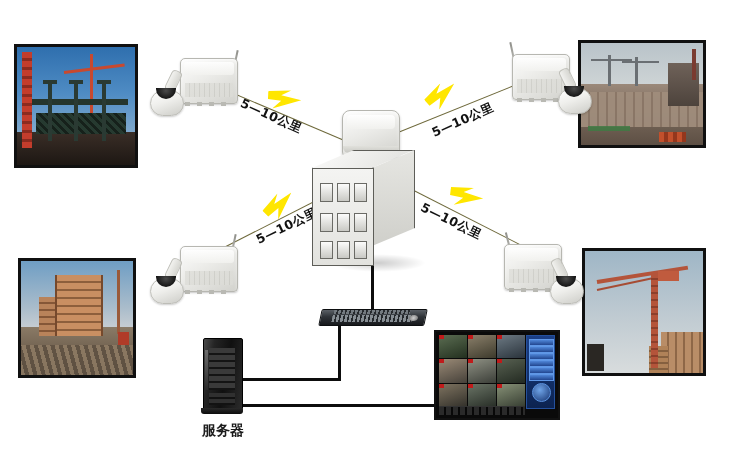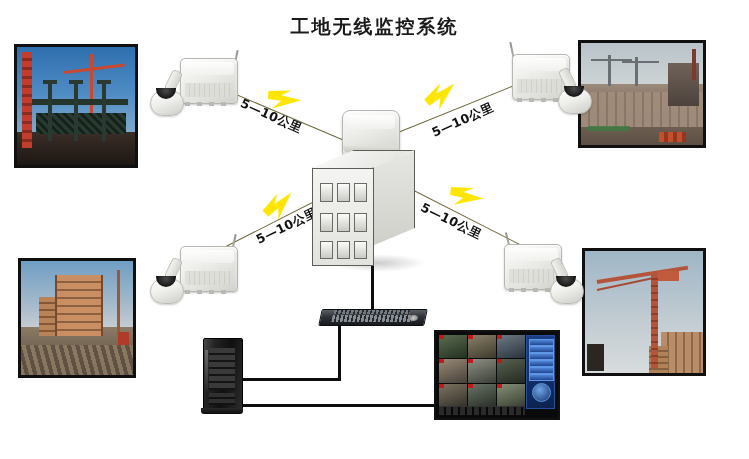--- a/index.html
+++ b/index.html
@@ -201,21 +201,20 @@
     border:1px solid #5b93e0;}
   .mon-bar{position:absolute;left:3px;bottom:3px;width:86px;height:8px;
     background:repeating-linear-gradient(90deg,#2a2a2a 0 5px,#080808 5px 7px);
     border-top:1px solid #333;}
 </style>
 </head>
 <body>
 
 <div id="stage">
 
-  <div class="title">工地无线监控系统</div>
 
   <div class="link" style="left:222px;top:88px;width:138px;transform:rotate(23deg);"></div>
   <div class="link" style="left:398px;top:132px;width:136px;transform:rotate(-22deg);"></div>
   <div class="link" style="left:222px;top:248px;width:130px;transform:rotate(-27deg);"></div>
   <div class="link" style="left:404px;top:185px;width:134px;transform:rotate(27deg);"></div>
 
   <div class="bolt" style="left:266px;top:88px;transform:rotate(22deg);"></div>
   <div class="bolt" style="left:424px;top:84px;transform:rotate(-22deg);"></div>
   <div class="bolt" style="left:262px;top:194px;transform:rotate(-26deg);"></div>
   <div class="bolt" style="left:448px;top:185px;transform:rotate(26deg);"></div>
@@ -381,20 +380,21 @@
     <div class="led"></div>
   </div>
 
   <div class="server">
     <div class="case"></div>
     <div class="strip"></div>
     <div class="bays"></div>
     <div class="low"></div>
     <div class="foot"></div>
   </div>
+  <div class="srv-label">服务器</div>
 
   <div class="monitor">
     <div class="mon-grid">
       <div class="mcell" style="background:linear-gradient(160deg,#5b6d52,#23301f);">
           <span class="tag"></span>
         </div>
       <div class="mcell" style="background:linear-gradient(160deg,#8a7f6a,#3d3a2c);">
           <span class="tag"></span>
         </div>
       <div class="mcell" style="background:linear-gradient(160deg,#6d7a84,#2a333b);">

